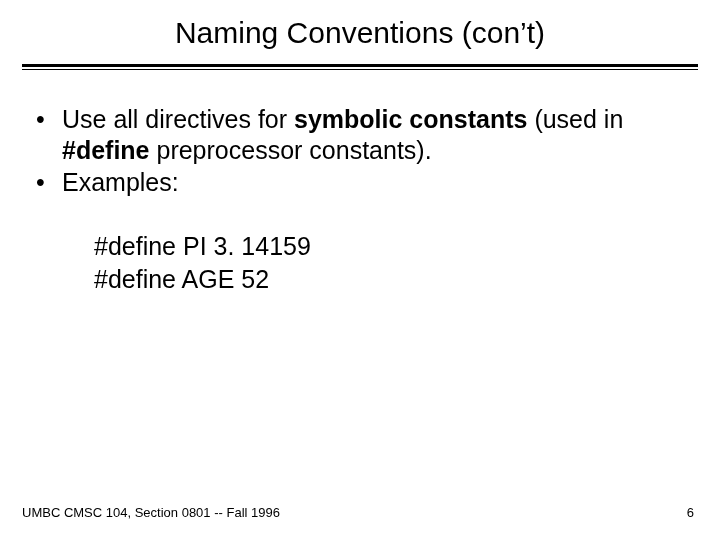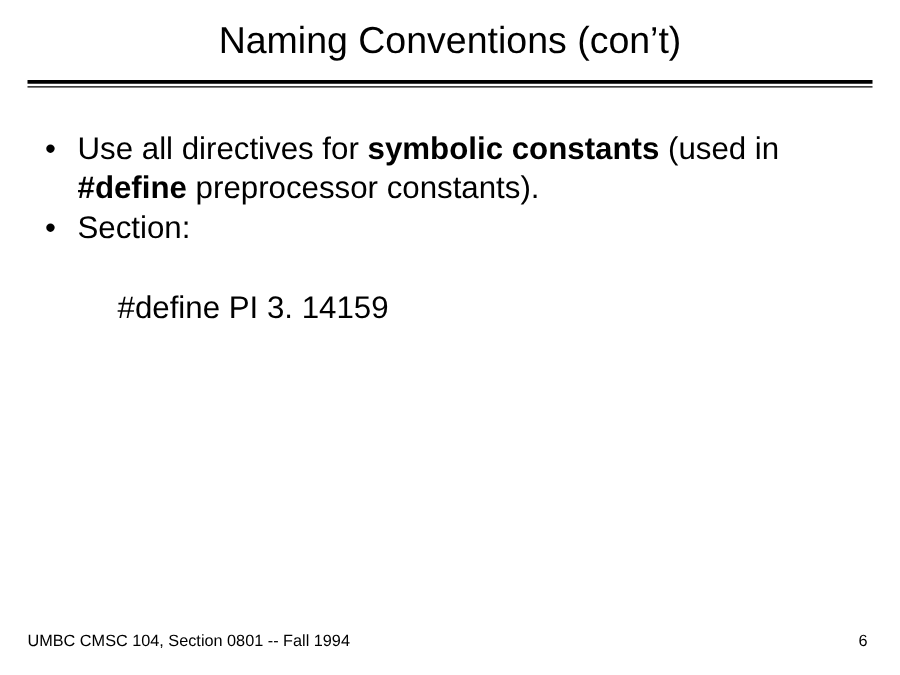--- a/index.html
+++ b/index.html
@@ -65,25 +65,26 @@
 
     <div class="bullet">
       <div class="dot">•</div>
       <div class="txt">
         <span>Use all directives for </span><span class="bold">symbolic constants</span><span> (used in </span><span class="bold">#define</span><span> preprocessor constants).</span>
       </div>
     </div>
 
     <div class="bullet">
       <div class="dot">•</div>
-      <div class="txt">Section:</div>
+      <div class="txt">Examples:</div>
     </div>
 
     <div class="examples">
       <div>#define PI 3. 14159</div>
+      <div>#define AGE  52</div>
     </div>
 
   </div>
 
-  <div class="footer">UMBC CMSC 104, Section 0801 -- Fall 1994</div>
+  <div class="footer">UMBC CMSC 104, Section 0801 -- Fall 1996</div>
   <div class="pagenum">6</div>
 
 </div>
 
 </body></html>

